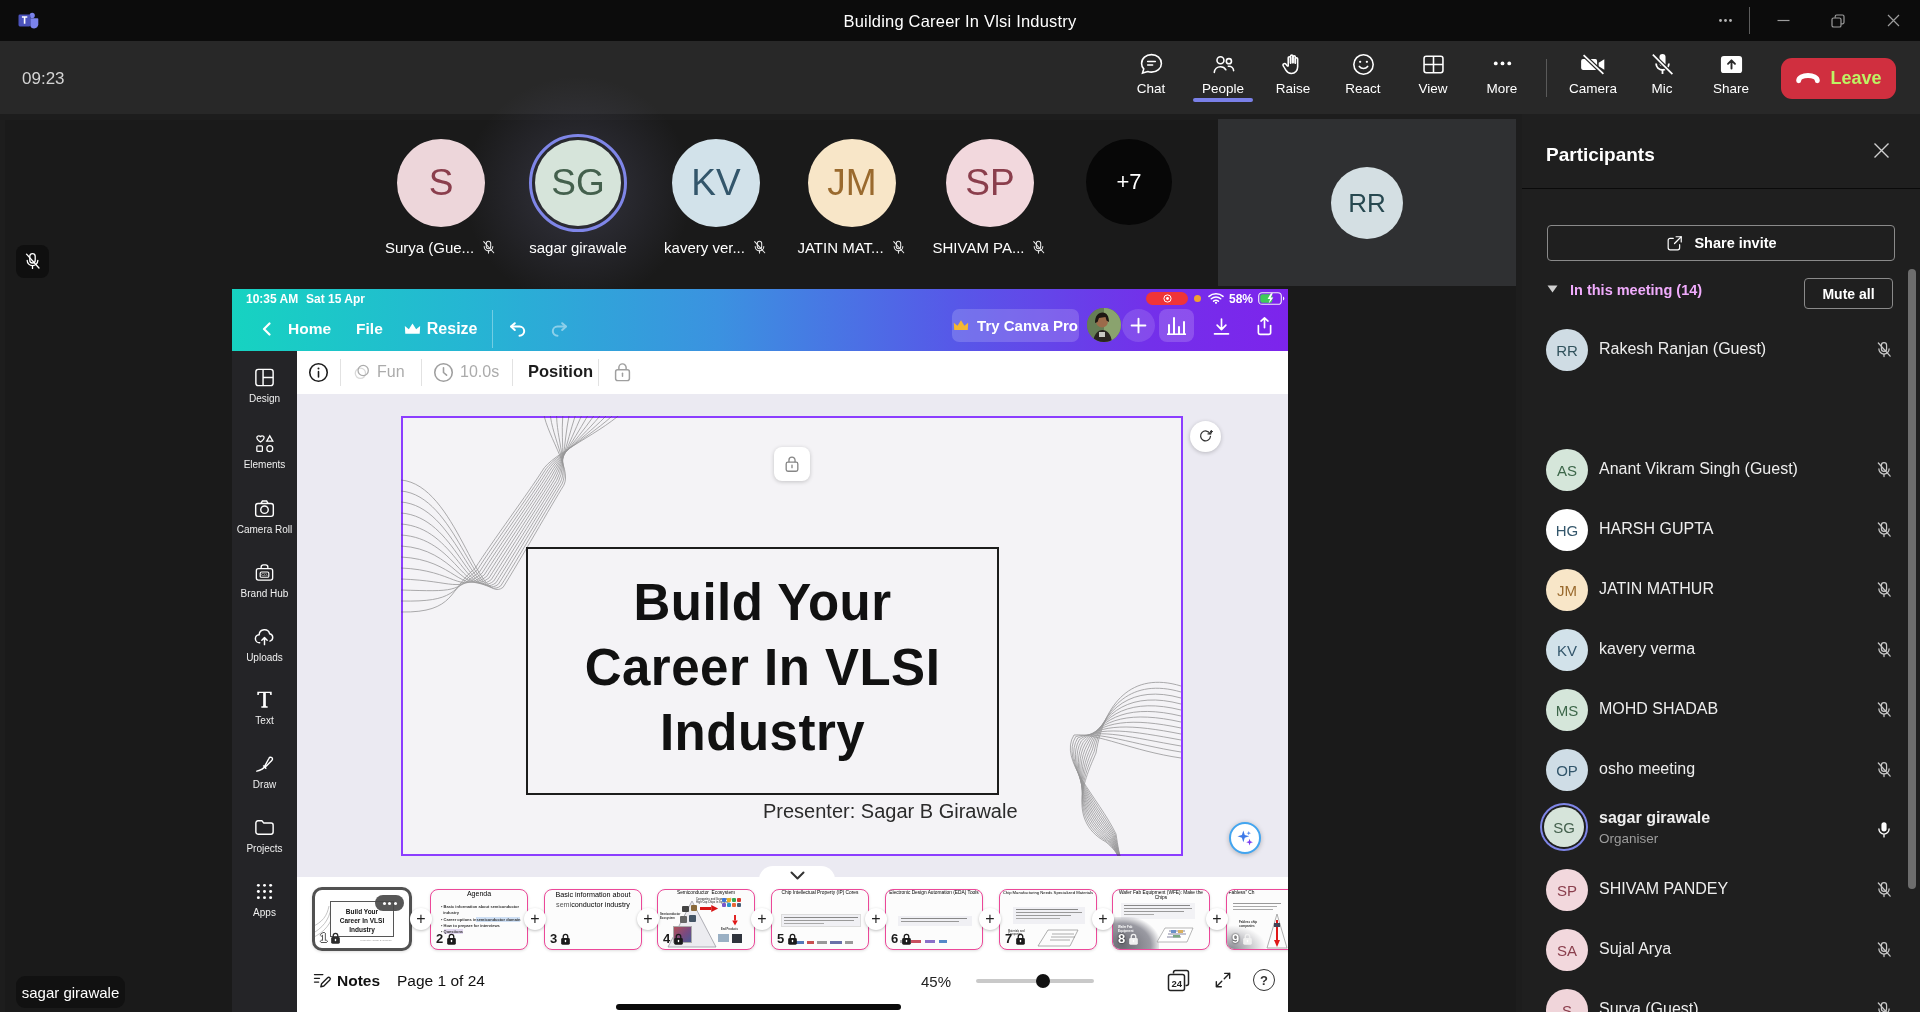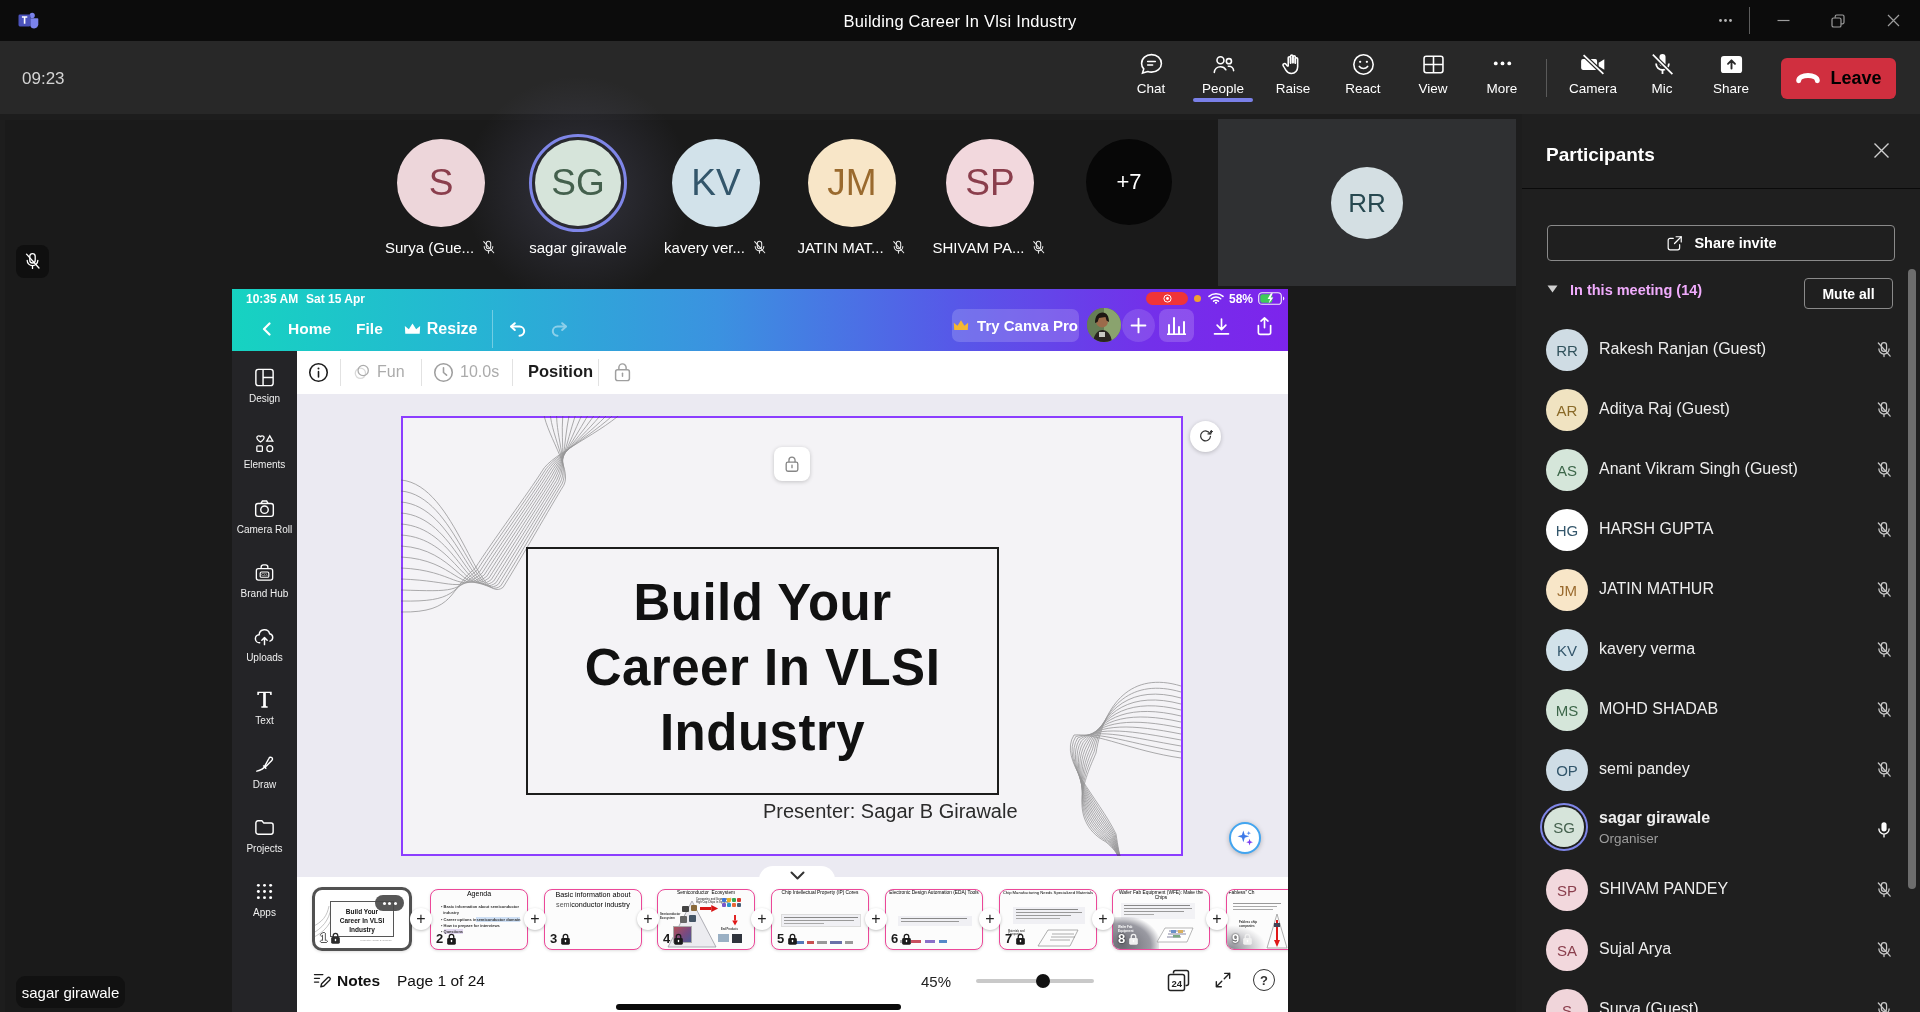--- a/index.html
+++ b/index.html
@@ -10,21 +10,21 @@
 #titlebar{position:absolute;left:0;top:0;width:1920px;height:41px;background:#0c0c0c}
 #titlebar .title{position:absolute;left:0;right:0;top:12px;text-align:center;color:#fff;font-size:16.5px;font-weight:400;letter-spacing:.2px}
 .winbtn{position:absolute;top:0;height:41px;width:44px;color:#9d9d9d;display:flex;align-items:center;justify-content:center}
 
 #toolbar{position:absolute;left:0;top:41px;width:1920px;height:73px;background:#282828}
 #toolbar .timer{position:absolute;left:22px;top:28px;color:#d4d4d4;font-size:17px}
 .tbtn{position:absolute;top:10px;width:68px;height:56px;display:flex;flex-direction:column;align-items:center;color:#fff}
 .tbtn svg{display:block}
 .tbtn .lbl{font-size:13.5px;margin-top:3px;color:#fff}
 .tdiv{position:absolute;top:18px;width:1px;height:38px;background:#5a5a5a}
-#leavebtn{position:absolute;left:1781px;top:17px;width:115px;height:41px;background:#d02f3f;border-radius:6px;color:#000000;display:flex;align-items:center;justify-content:center;gap:9px;font-size:18px;font-weight:700}
+#leavebtn{position:absolute;left:1781px;top:17px;width:115px;height:41px;background:#d02f3f;border-radius:11px;color:#bef264;display:flex;align-items:center;justify-content:center;gap:9px;font-size:18px;font-weight:700}
 .underline{position:absolute;left:1193px;top:57px;width:60px;height:4px;border-radius:3px;background:#7a80e8}
 
 #sharetile{position:absolute;left:5px;top:120px;width:1511px;height:892px;background:#1a1a1a}
 #rrtile{position:absolute;left:1218px;top:119px;width:298px;height:167px;background:#2f3032}
 #rrtile .av{position:absolute;left:113px;top:48px;width:72px;height:72px;border-radius:50%;background:#d4dfe3;color:#274850;font-size:26px;display:flex;align-items:center;justify-content:center}
 .sav{position:absolute;border-radius:50%;display:flex;align-items:center;justify-content:center;font-weight:400}
 .slbl{position:absolute;top:238px;height:18px;display:flex;align-items:center;justify-content:center;gap:6px;color:#fff;font-size:15px;white-space:nowrap}
 #micbadge{position:absolute;left:16px;top:245px;width:33px;height:33px;background:#0f0f0f;border-radius:8px;display:flex;align-items:center;justify-content:center}
 #namepill{position:absolute;left:16px;top:976px;width:109px;height:32px;background:#111;border-radius:9px;color:#fff;font-size:15px;display:flex;align-items:center;justify-content:center}
 
@@ -254,27 +254,20 @@
           <path d="M0.5 0.5h10L5.5 7.5z" fill="#cfcfcf"></path>
         </svg>In this meeting (14)</div>
  <div class="abs" style="left:282px;top:164px;width:89px;height:31px;border:1px solid #8a8a8a;border-radius:4px;color:#fff;font-size:14px;font-weight:700;display:flex;align-items:center;justify-content:center">Mute all</div>
  <div class="prow" style="top:206px">
         <div class="pav" style="background:#cfdce4;color:#31525c">RR</div>
         <div class="pname">Rakesh Ranjan (Guest)</div>
         <svg class="pmic" width="20" height="20" viewBox="0 0 24 24" color="#c8c8c8">
           <use href="#micoff"></use>
         </svg>
       </div>
- <div class="prow" style="top:266px">
-        <div class="pav" style="background:#f0e3c1;color:#8a6a28">AR</div>
-        <div class="pname">Aditya Raj (Guest)</div>
-        <svg class="pmic" width="20" height="20" viewBox="0 0 24 24" color="#c8c8c8">
-          <use href="#micoff"></use>
-        </svg>
-      </div>
  <div class="prow" style="top:326px">
         <div class="pav" style="background:#d5e6da;color:#3c6649">AS</div>
         <div class="pname">Anant Vikram Singh (Guest)</div>
         <svg class="pmic" width="20" height="20" viewBox="0 0 24 24" color="#c8c8c8">
           <use href="#micoff"></use>
         </svg>
       </div>
  <div class="prow" style="top:386px">
         <div class="pav" style="background:#ffffff;color:#33566b">HG</div>
         <div class="pname">HARSH GUPTA</div>
@@ -298,21 +291,21 @@
       </div>
  <div class="prow" style="top:566px">
         <div class="pav" style="background:#d5e6da;color:#3c6649">MS</div>
         <div class="pname">MOHD SHADAB</div>
         <svg class="pmic" width="20" height="20" viewBox="0 0 24 24" color="#c8c8c8">
           <use href="#micoff"></use>
         </svg>
       </div>
  <div class="prow" style="top:626px">
         <div class="pav" style="background:#cfdde6;color:#33566b">OP</div>
-        <div class="pname">semi pandey</div>
+        <div class="pname">osho meeting</div>
         <svg class="pmic" width="20" height="20" viewBox="0 0 24 24" color="#c8c8c8">
           <use href="#micoff"></use>
         </svg>
       </div>
  <div class="prow" style="top:686px">
         <div class="pav" style="left:-2px;top:7px;width:40px;height:40px;background:#d6e4da;color:#44604d;box-shadow:0 0 0 2px #1f1f1f,0 0 0 4px #7f86e8">SG</div>
         <div class="pname" style="top:9px;font-weight:700">sagar girawale</div>
         <div class="abs" style="left:53px;top:31px;color:#9d9d9d;font-size:13.5px">Organiser</div>
         <svg class="pmic" width="20" height="20" viewBox="0 0 24 24" color="#fff">
           <use href="#micon"></use>

